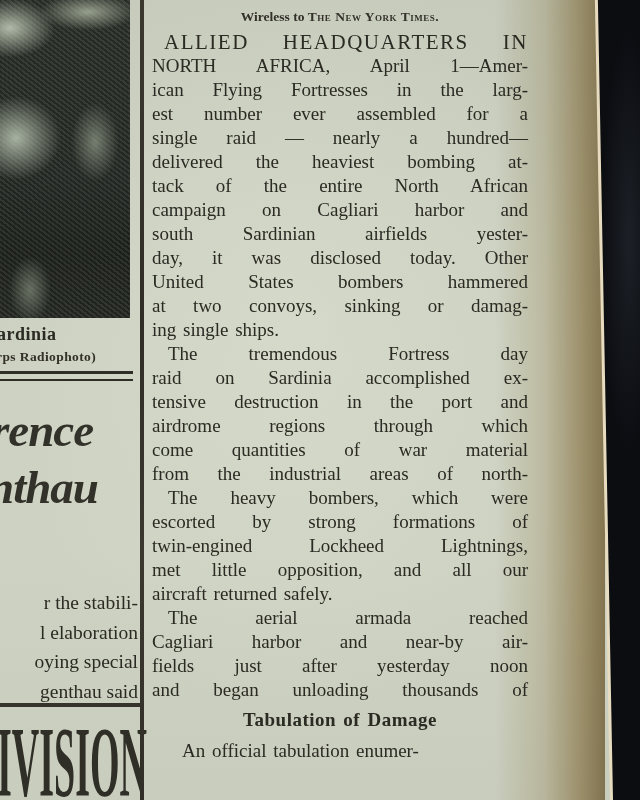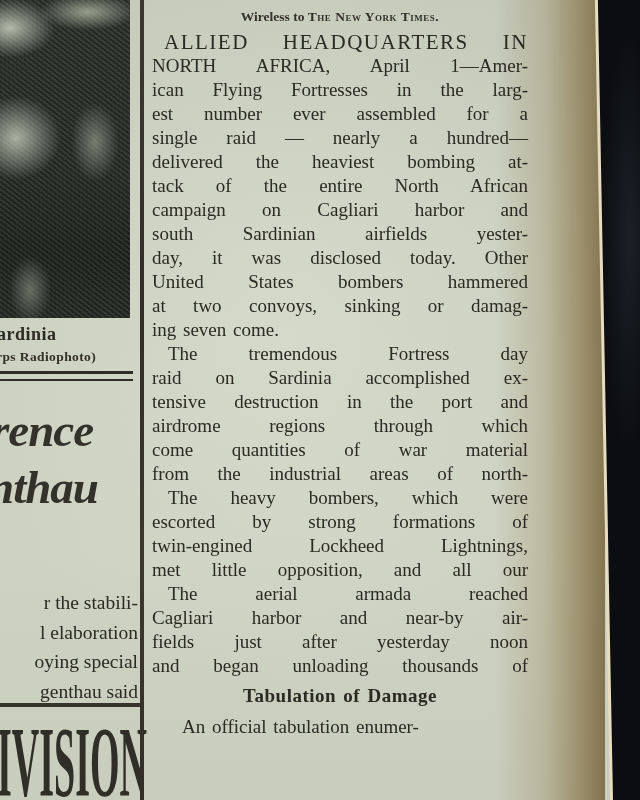--- a/index.html
+++ b/index.html
@@ -125,31 +125,32 @@
         <div class="tl justify">ican Flying Fortresses in the larg-</div>
         <div class="tl justify">est number ever assembled for a</div>
         <div class="tl justify">single raid — nearly a hundred—</div>
         <div class="tl justify">delivered the heaviest bombing at-</div>
         <div class="tl justify">tack of the entire North African</div>
         <div class="tl justify">campaign on Cagliari harbor and</div>
         <div class="tl justify">south Sardinian airfields yester-</div>
         <div class="tl justify">day, it was disclosed today.  Other</div>
         <div class="tl justify">United States bombers hammered</div>
         <div class="tl justify">at two convoys, sinking or damag-</div>
-        <div class="tl left">ing seven come.</div>
+        <div class="tl left">ing single ships.</div>
         <div class="tl indent">The tremendous Fortress day</div>
         <div class="tl justify">raid on Sardinia accomplished ex-</div>
         <div class="tl justify">tensive destruction in the port and</div>
         <div class="tl justify">airdrome regions through which</div>
         <div class="tl justify">come quantities of war material</div>
         <div class="tl justify">from the industrial areas of north-</div>
         <div class="tl indent">The heavy bombers, which were</div>
         <div class="tl justify">escorted by strong formations of</div>
         <div class="tl justify">twin-engined Lockheed Lightnings,</div>
         <div class="tl justify">met little opposition, and all our</div>
+        <div class="tl left">aircraft returned safely.</div>
         <div class="tl indent">The aerial armada reached</div>
         <div class="tl justify">Cagliari harbor and near-by air-</div>
         <div class="tl justify">fields just after yesterday noon</div>
         <div class="tl justify">and began unloading thousands of</div>
         <div class="tl subhead">Tabulation of Damage</div>
         <div class="tl partial">An official tabulation enumer-</div>
       </div>
   </div>
 
 </div>

